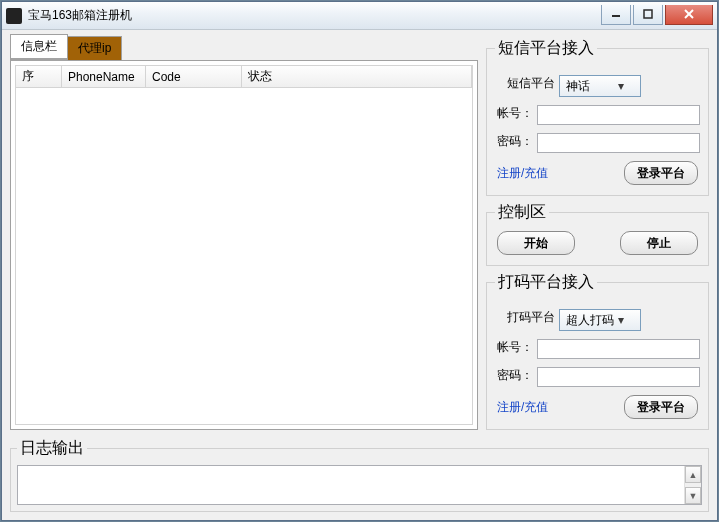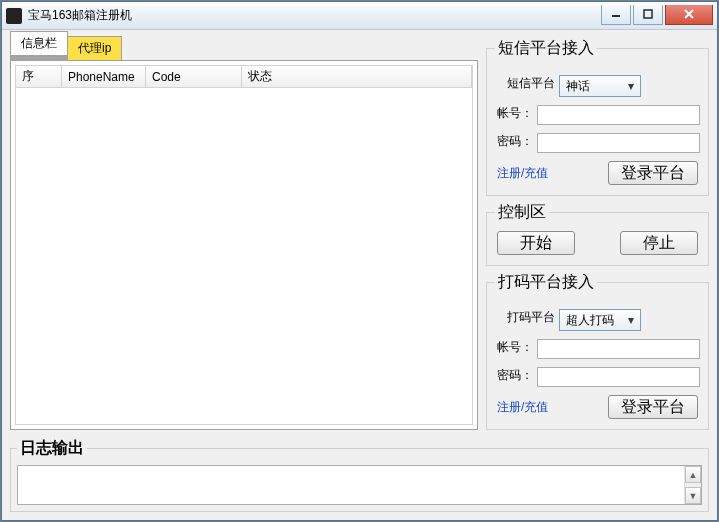--- a/index.html
+++ b/index.html
@@ -85,27 +85,27 @@
     display: flex;
     align-items: flex-end;
     height: 22px;
     position: relative;
     z-index: 2;
   }
   .tab {
     padding: 3px 10px;
     border: 1px solid #a0a0a0;
     border-bottom: none;
-    background: #fde047;
+    background: #a16207;
     margin-right: -1px;
     position: relative;
   }
   .tab.active {
     background: #fff;
-    border-bottom: 6px solid #a3a3a3;
+    border-bottom: 3px solid #a3a3a3;
     margin-bottom: -1px;
     z-index: 3;
   }
   .tab-body {
     border: 1px solid #a0a0a0;
     background: #fff;
     flex: 1;
     padding: 4px;
     height: 336px;
   }
@@ -169,46 +169,46 @@
     font-size: 12px;
   }
   .sel {
     width: 82px;
     height: 22px;
     border: 1px solid #7b9ebd;
     background: linear-gradient(#fefefe,#e8eef4);
     display: flex;
     align-items: center;
     justify-content: space-between;
-    padding: 0 2px 0 6px;
+    padding: 0 12px 0 6px;
   }
   .sel .arrow {
     width: 14px; text-align: center; color: #3b3b3b;
   }
   .btn {
     height: 24px;
     border: 1px solid #8a8a8a;
     background: linear-gradient(#fdfdfd,#e3e3e3);
-    border-radius: 3px;
+    border-radius: 10px;
     padding: 0 12px;
     display: inline-flex;
     align-items: center;
     justify-content: center;
-    font-size: 16px;
+    font-size: 12px;
     min-width: 72px;
+    font-weight: bold;
   }
   .linklike { color: #1646c8; }
   .btn-row { display:flex; justify-content: space-between; margin-top:6px; padding: 0 2px; gap: 20px;}
   .btn-row .linklike { display:flex; align-items:center; }
 
   .log-group {
     flex: 1;
     display: flex;
     flex-direction: column;
-    font-weight: bold;
   }
   .log-box {
     flex: 1;
     border: 1px solid #abadb3;
     background: #fff;
     position: relative;
     margin-top: 2px;
   }
   .scrollbar {
     position: absolute;

